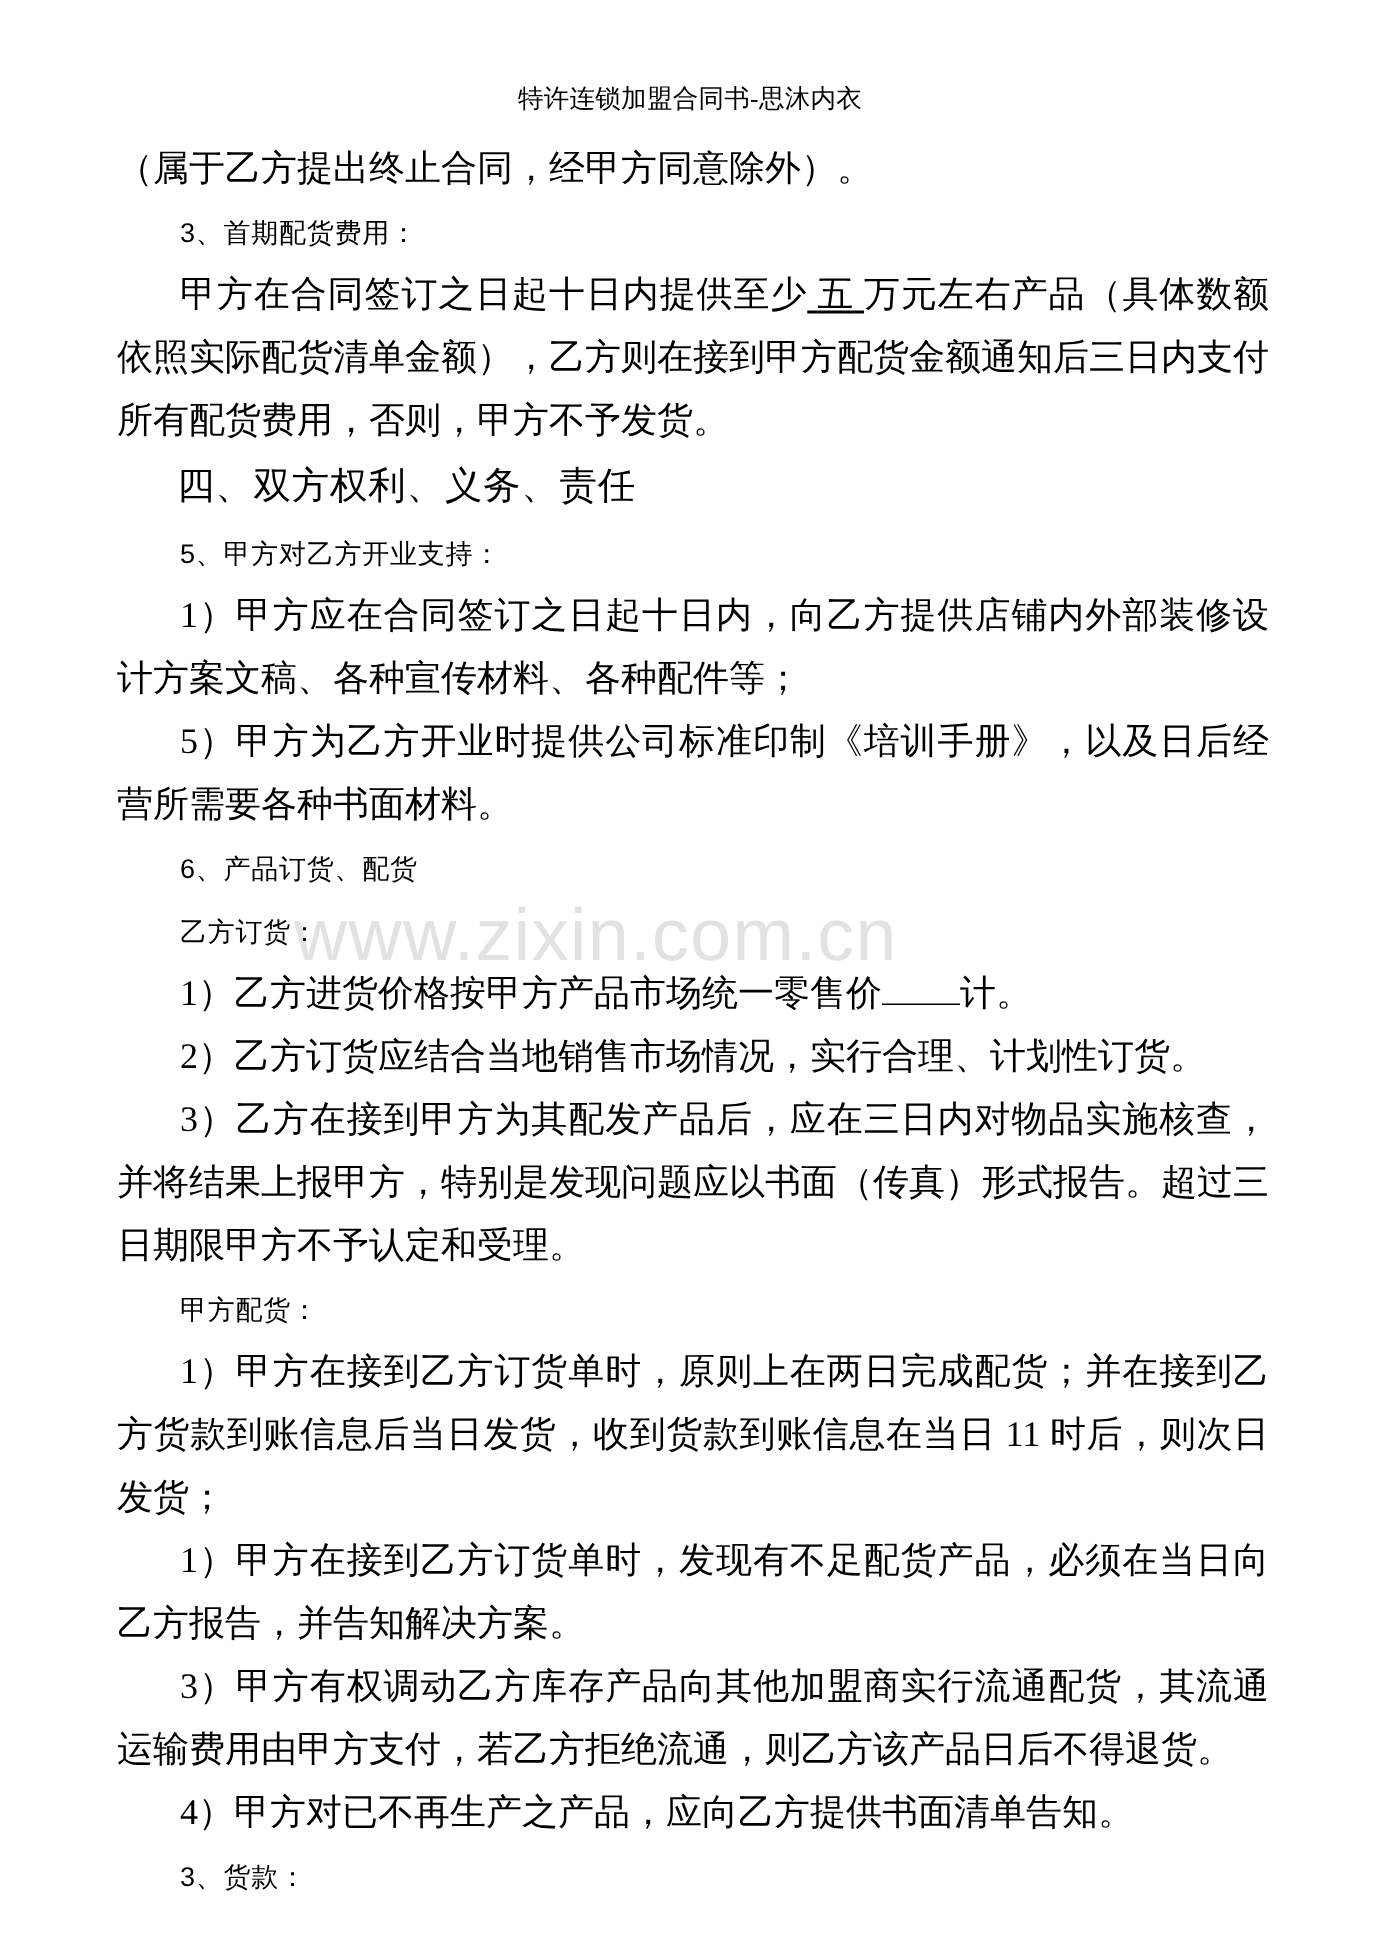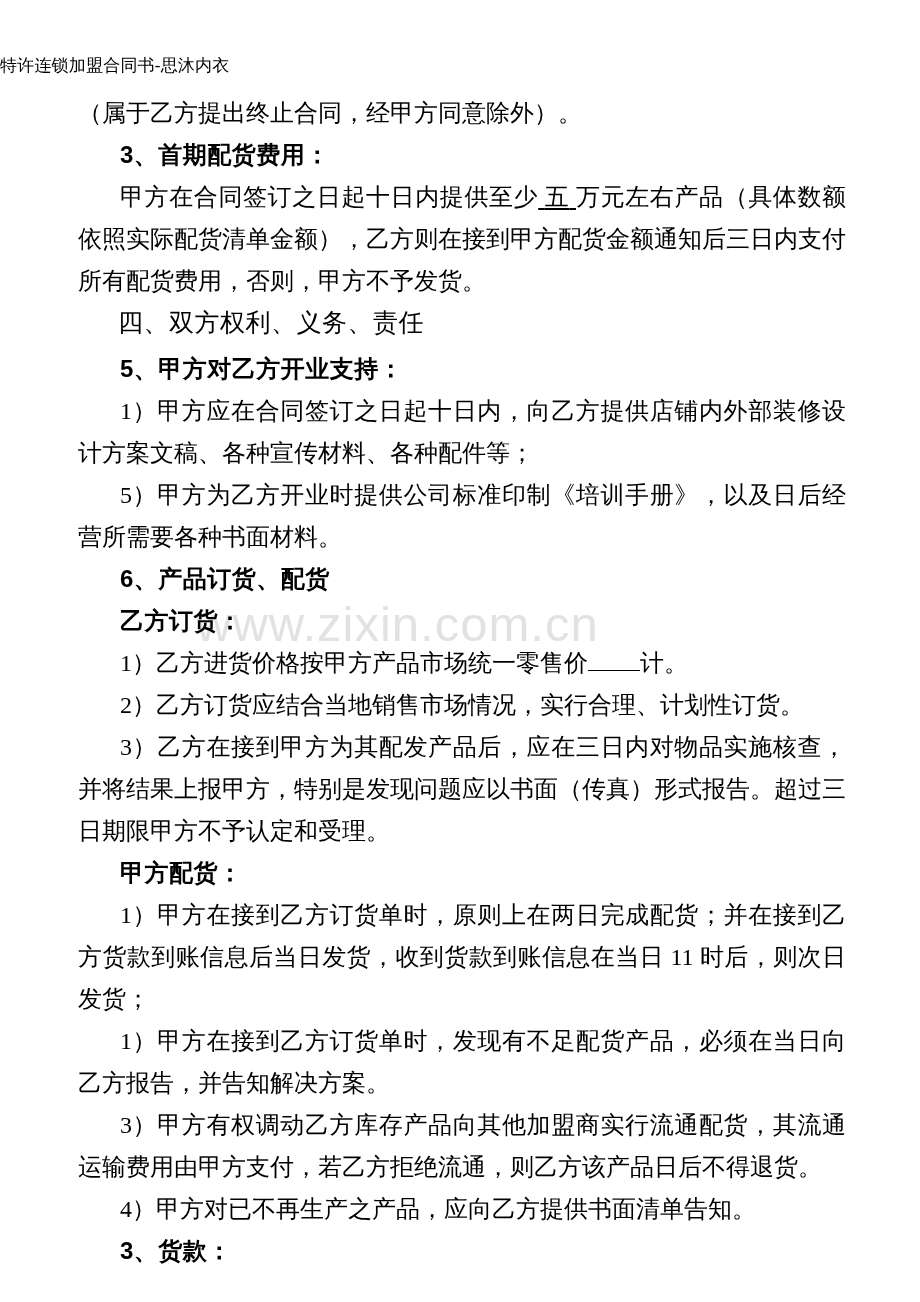--- a/index.html
+++ b/index.html
@@ -32,21 +32,21 @@
     pointer-events: none;
     z-index: 0;
   }
 
   
   .doc-header {
     position: absolute;
     left: 0;
     top: 55px;
     width: 920px;
-    text-align: left;
+    text-align: center;
     font-size: 17px;
     line-height: 22px;
     letter-spacing: 0.2px;
     z-index: 2;
   }
 
   
   .body-block {
     position: absolute;
     left: 78px;
@@ -62,32 +62,31 @@
     text-justify: inter-character;
     letter-spacing: 0px;
     white-space: pre-wrap;
   }
   .indent {
     text-indent: 42px;
   }
 
   .bold-head {
     font-family: "Liberation Sans", "DejaVu Sans", sans-serif;
-    font-weight: bold;
-    font-size: 24px;
+    font-weight: normal;
+    font-size: 18px;
     line-height: 42px;
     text-indent: 42px;
     letter-spacing: 0.5px;
   }
   .section-head {
     font-size: 25px;
     line-height: 46px;
     text-indent: 40px;
     letter-spacing: 0.5px;
-    font-family: Liberation Mono, monospace;
   }
 
   .ul {
     text-decoration: underline;
     text-underline-offset: 3px;
   }
   .blank-ul {
     display: inline-block;
     width: 52px;
     border-bottom: 1px solid #000;

